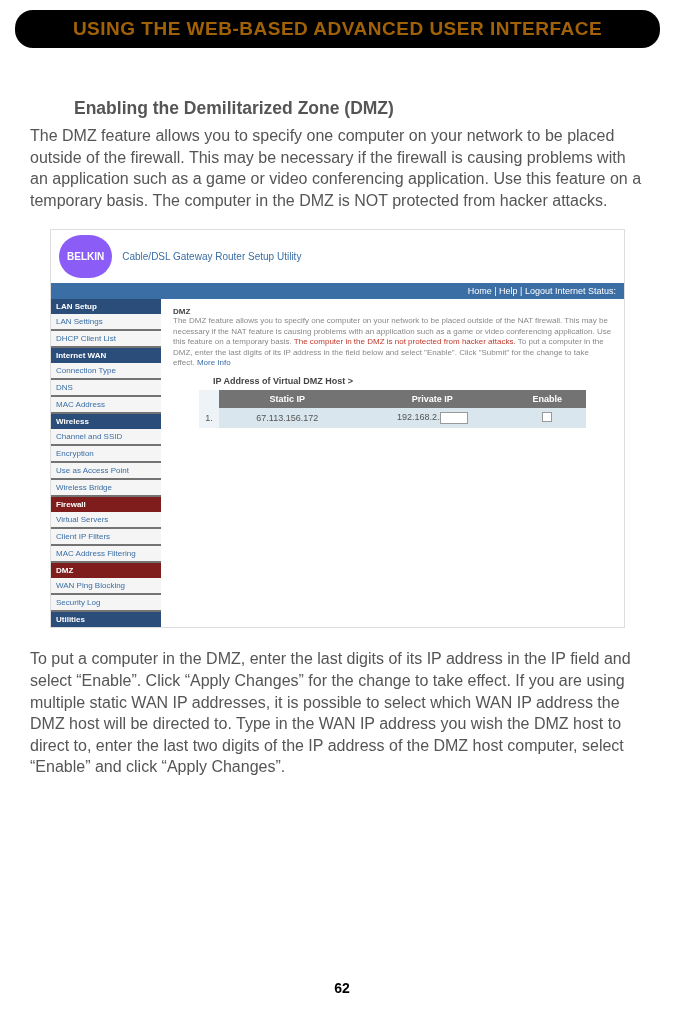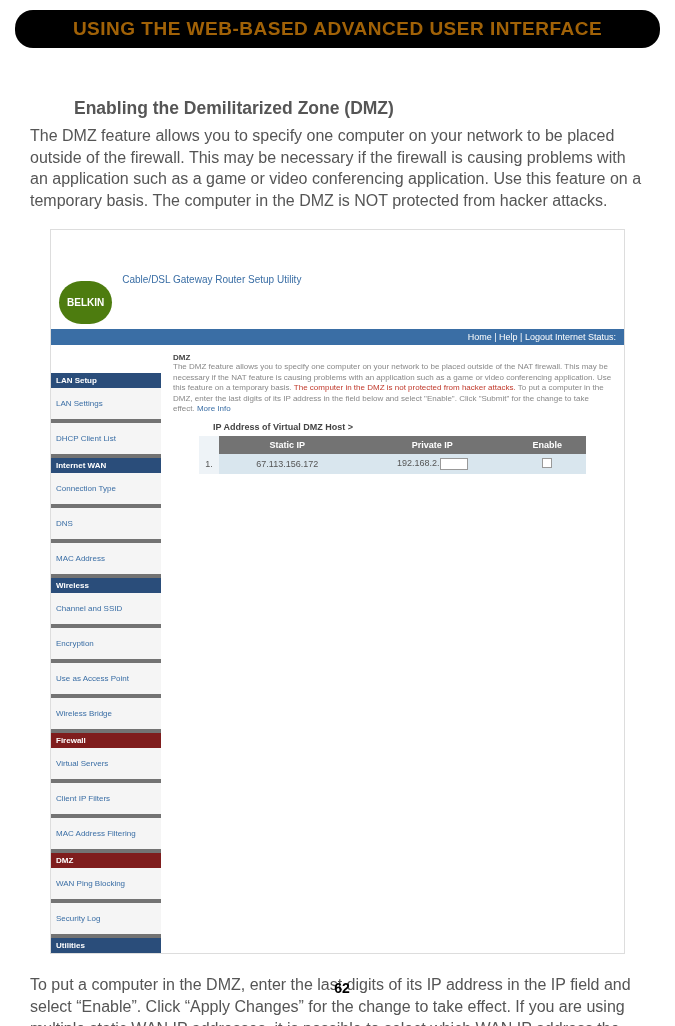--- a/index.html
+++ b/index.html
@@ -46,62 +46,60 @@
       font-size: 9px;
       color: #666;
     }
     .ss-top {
       display: flex;
       align-items: center;
       padding: 5px 8px;
       background: #fff;
     }
     .belkin-logo {
-      background: #4d7c0f;
+      background: #8b5cf6;
       color: #fff;
       font-weight: bold;
       font-size: 10px;
       padding: 16px 8px;
       border-radius: 50% / 60%;
       display: inline-block;
       margin-right: 10px;
-      margin-top: 46px;
     }
     .ss-title {
       color: #3a6ea5;
       font-size: 10px;
     }
     .ss-navbar {
       background: #3a6ea5;
       color: #fff;
       padding: 3px 8px;
       font-size: 9px;
       display: flex;
       justify-content: flex-end;
     }
     .ss-body {
       display: flex;
     }
     .ss-sidebar {
       width: 110px;
       background: #f5f5f5;
       font-size: 8px;
-      margin-top: 28px;
     }
     .ss-cat {
       background: #2a4d7a;
       color: #fff;
       padding: 3px 5px;
       font-weight: bold;
     }
     .ss-cat.orange { background: #7f1d1d; }
     .ss-item {
-      padding: 11px 5px;
+      padding: 3px 5px;
       color: #3a6ea5;
-      border-bottom: 4px solid #737373;
+      border-bottom: 2px solid #737373;
     }
     .ss-main {
       flex: 1;
       padding: 8px 12px;
     }
     .ss-breadcrumb {
       color: #3a6ea5;
       font-size: 12px;
       font-weight: bold;
       border-bottom: 1px solid #ccc;

